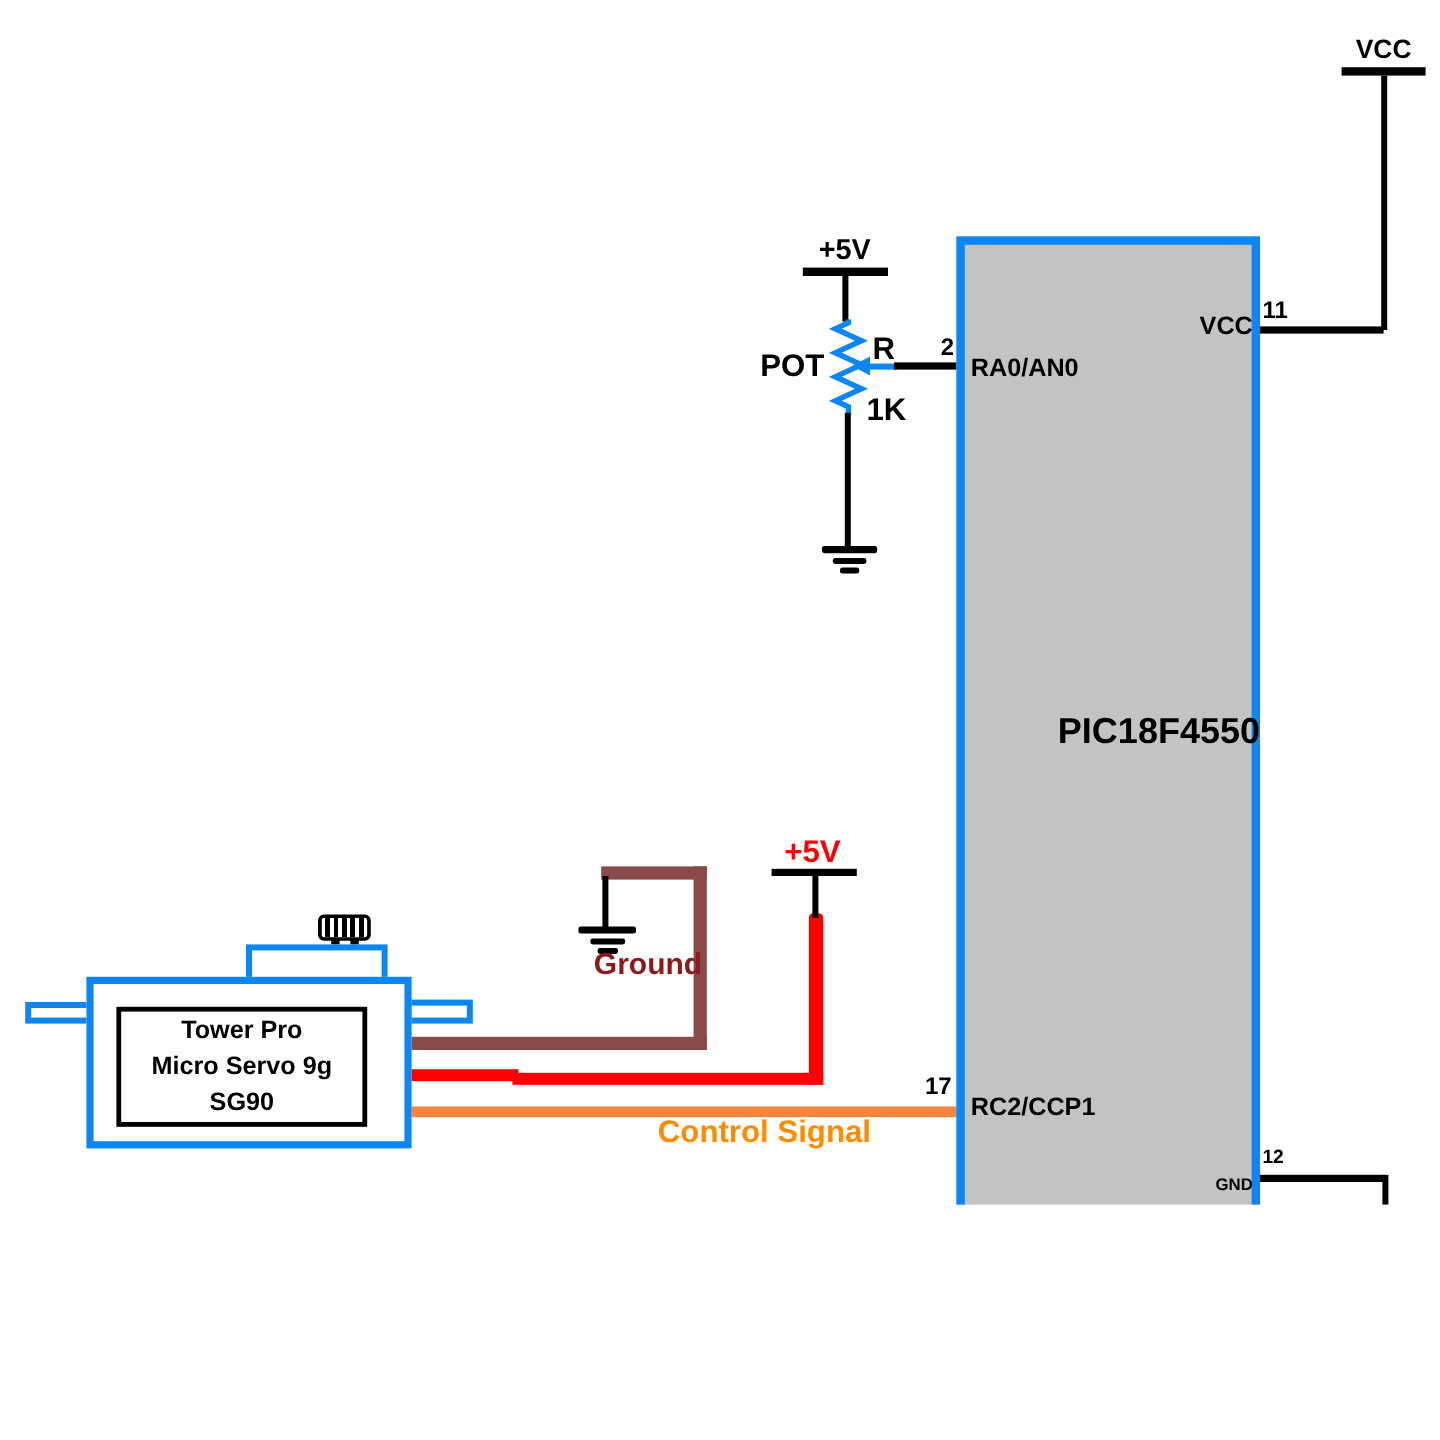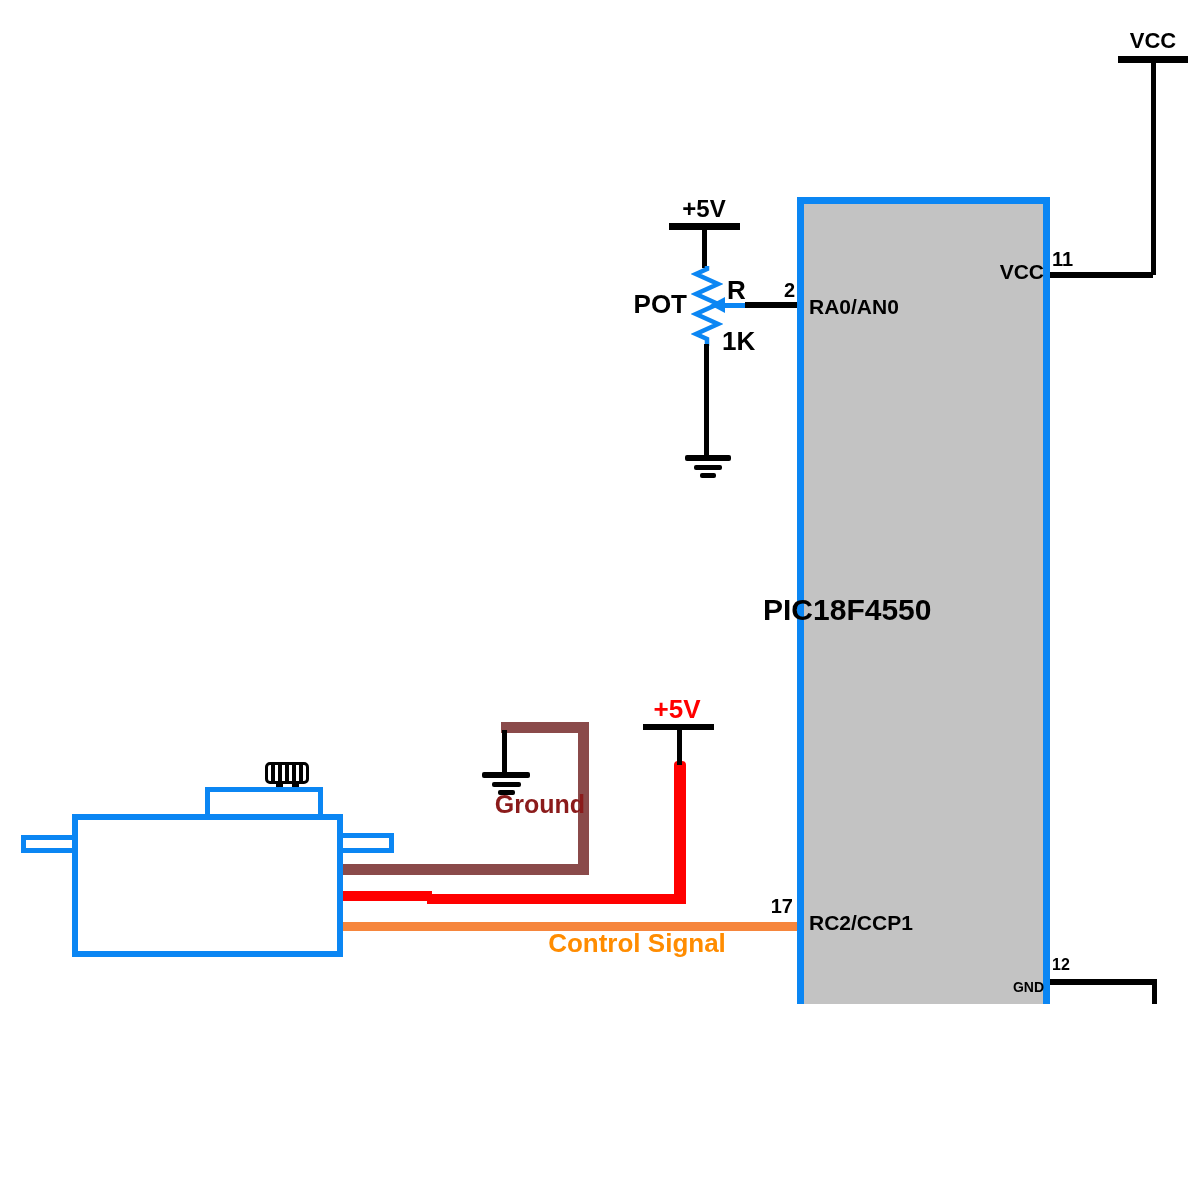--- a/index.html
+++ b/index.html
@@ -85,22 +85,27 @@
   <div class="t ra" style="left:763px;top:896px;width:30px;font-size:20px;">17</div>
   <div class="t ctr" style="left:637px;top:930px;font-size:26px;color:var(--orange-text);">Control Signal</div>
 
   <div class="knob"></div>
   <div style="position:absolute;left:276px;top:782px;width:7px;height:8px;background:var(--black);"></div>
   <div style="position:absolute;left:292px;top:782px;width:7px;height:8px;background:var(--black);"></div>
   <div class="blue-box" style="left:205px;top:787px;width:118px;height:33px;"></div>
   <div class="blue-box" style="left:21px;top:835px;width:57px;height:18px;"></div>
   <div class="blue-box" style="left:338px;top:833px;width:56px;height:20px;"></div>
   <div class="blue-box" style="left:72px;top:814px;width:271px;height:143px;border-width:6px;"></div>
+  <div class="servo-label-box">
+    <div>Tower Pro</div>
+    <div>Micro Servo 9g</div>
+    <div>SG90</div>
+  </div>
 
   <div class="chip"></div>
-  <div class="t" style="left:763px;top:595px;width:253px;text-align:left;font-size:30px;">PIC18F4550</div>
+  <div class="t" style="left:797px;top:595px;width:253px;text-align:right;font-size:30px;">PIC18F4550</div>
   <div class="t" style="left:809px;top:296px;font-size:21px;">RA0/AN0</div>
   <div class="t ra" style="right:156px;top:261px;font-size:21px;">VCC</div>
   <div class="t" style="left:809px;top:912px;font-size:21px;">RC2/CCP1</div>
   <div class="t ra" style="right:156px;top:968px;font-size:14px;margin-top:12px;">GND</div>
   <div class="t" style="right:163px;top:1028px;font-size:13px;font-style:italic;color:#fff;">EW</div>
 
 </div>
 
 </body></html>

